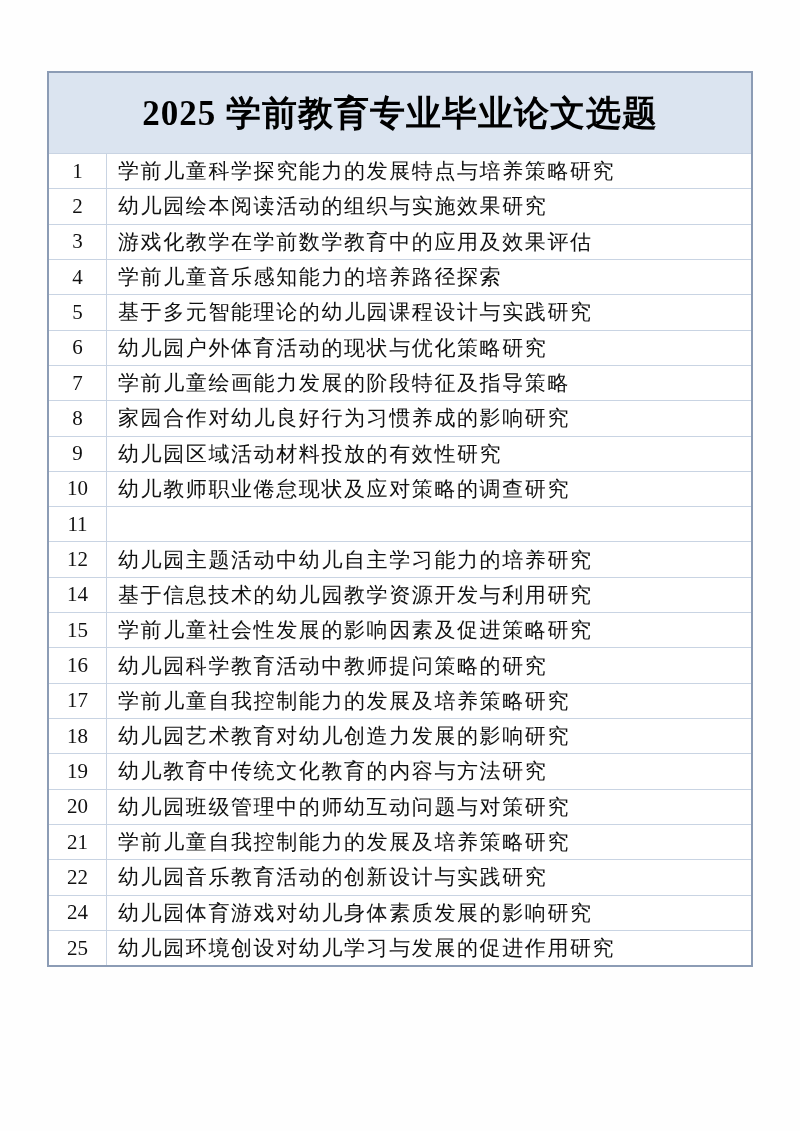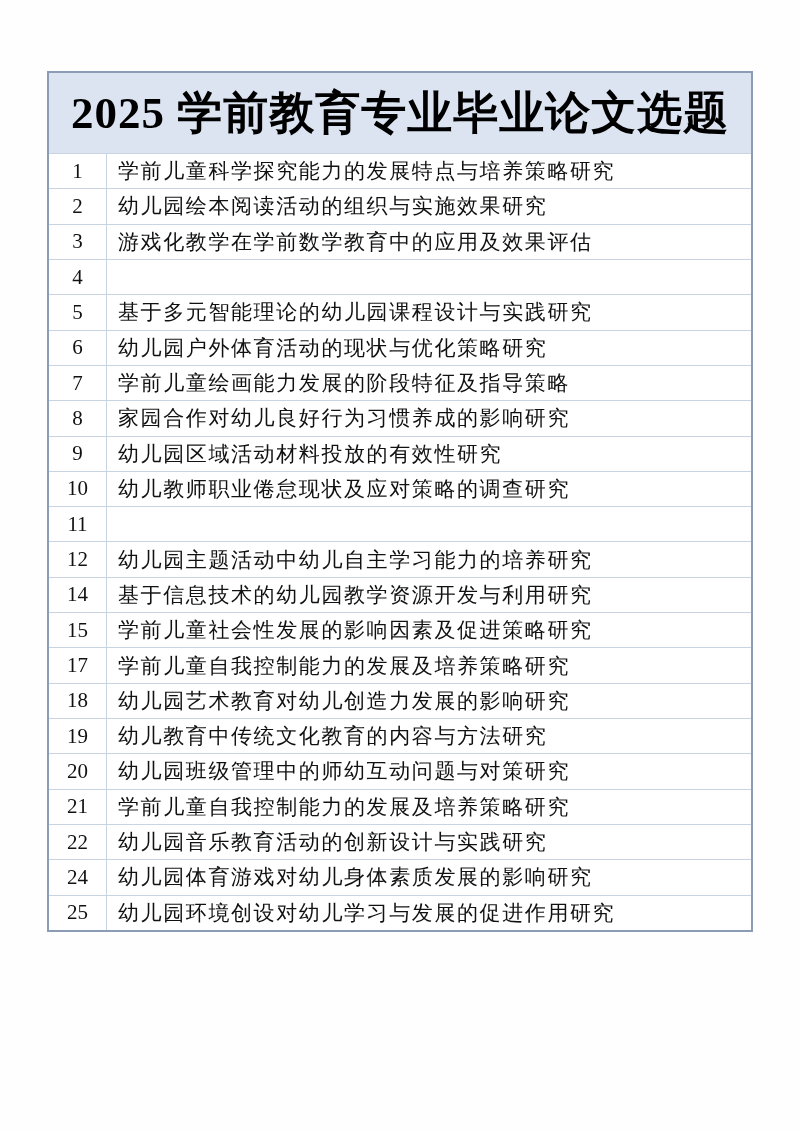--- a/index.html
+++ b/index.html
@@ -33,21 +33,21 @@
   .doc-header {
     height: 80px;
     background: var(--header-bg);
     display: flex;
     align-items: center;
     justify-content: center;
   }
   .title {
     font-family: "Liberation Serif", "DejaVu Serif", serif;
     font-weight: bold;
-    font-size: 45px;
+    font-size: 35px;
     line-height: 1;
     color: #000000;
     letter-spacing: 1px;
     white-space: nowrap;
   }
   .row {
     display: flex;
     height: 35.32px;
     border-top: 1px solid var(--inner-border);
     background: #ffffff;
@@ -90,20 +90,21 @@
         <div class="row">
           <div class="cell num">2</div>
           <div class="cell topic">幼儿园绘本阅读活动的组织与实施效果研究</div>
         </div>
         <div class="row">
           <div class="cell num">3</div>
           <div class="cell topic">游戏化教学在学前数学教育中的应用及效果评估</div>
         </div>
         <div class="row">
           <div class="cell num">4</div>
+          <div class="cell topic">学前儿童音乐感知能力的培养路径探索</div>
         </div>
         <div class="row">
           <div class="cell num">5</div>
           <div class="cell topic">基于多元智能理论的幼儿园课程设计与实践研究</div>
         </div>
         <div class="row">
           <div class="cell num">6</div>
           <div class="cell topic">幼儿园户外体育活动的现状与优化策略研究</div>
         </div>
         <div class="row">
@@ -131,20 +132,24 @@
         </div>
         <div class="row">
           <div class="cell num">14</div>
           <div class="cell topic">基于信息技术的幼儿园教学资源开发与利用研究</div>
         </div>
         <div class="row">
           <div class="cell num">15</div>
           <div class="cell topic">学前儿童社会性发展的影响因素及促进策略研究</div>
         </div>
         <div class="row">
+          <div class="cell num">16</div>
+          <div class="cell topic">幼儿园科学教育活动中教师提问策略的研究</div>
+        </div>
+        <div class="row">
           <div class="cell num">17</div>
           <div class="cell topic">学前儿童自我控制能力的发展及培养策略研究</div>
         </div>
         <div class="row">
           <div class="cell num">18</div>
           <div class="cell topic">幼儿园艺术教育对幼儿创造力发展的影响研究</div>
         </div>
         <div class="row">
           <div class="cell num">19</div>
           <div class="cell topic">幼儿教育中传统文化教育的内容与方法研究</div>

